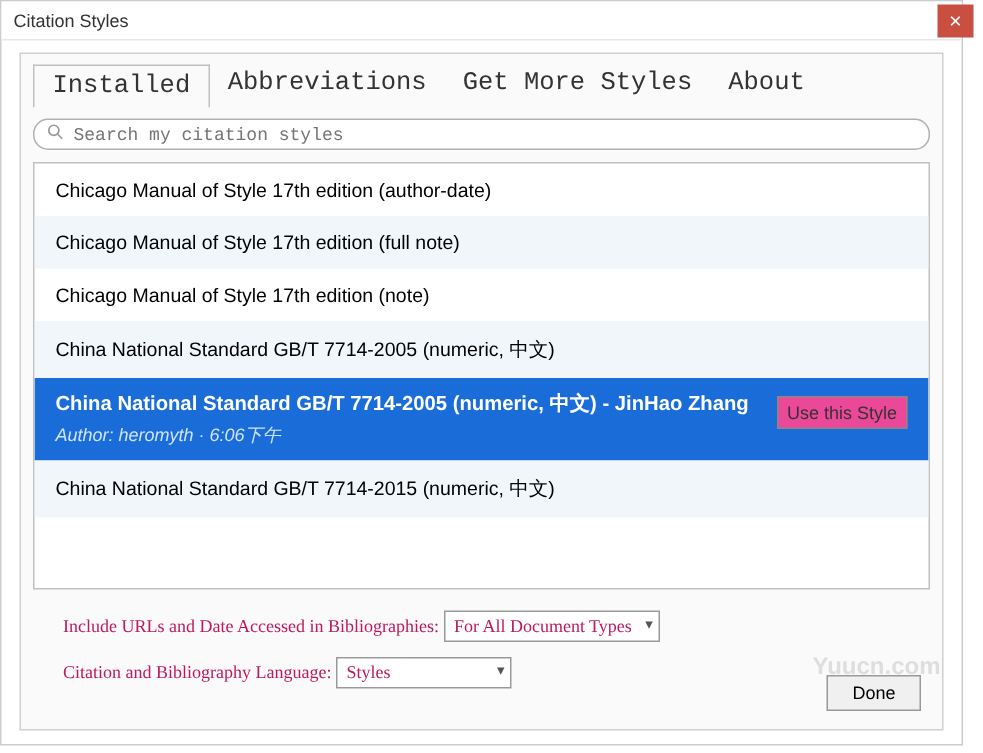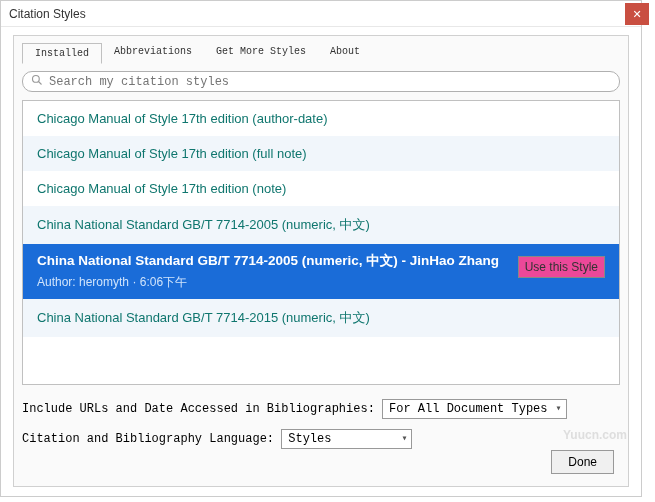--- a/index.html
+++ b/index.html
@@ -3,39 +3,39 @@
 <meta charset="utf-8">
 <style>
 * { box-sizing: border-box; margin: 0; padding: 0; }
 body { font-family: Arial, sans-serif; background: #fff; width: 655px; height: 502px; position: relative; }
 .window { width: 642px; height: 497px; border: 1px solid #ccc; background: #fff; position: relative; }
 .titlebar { height: 26px; display: flex; align-items: center; padding: 0 8px; background: #fff; border-bottom: 1px solid #e8e8e8; }
 .titlebar span.title { font-size: 12px; color: #333; }
 .close-btn { position: absolute; top: 2px; right: -8px; width: 24px; height: 22px; background: #c94f41; color: #fff; display: flex; align-items: center; justify-content: center; font-size: 11px; cursor: pointer; }
 .content-outer { padding: 8px 12px; }
 .content-inner { border: 1px solid #d0d0d0; background: #fafafa; padding: 6px 8px 12px 8px; height: 452px; position: relative; }
-.tabs { display: flex; font-family: "Courier New", monospace; font-size: 10px; margin-bottom: 8px; }
+.tabs { display: flex; font-family: "Courier New", monospace; font-size: 17px; margin-bottom: 8px; }
 .tab { padding: 4px 12px; cursor: pointer; color: #333; }
 .tab.active { border: 1px solid #c0c0c0; border-bottom: 1px solid #fafafa; background: #fafafa; position: relative; top: 1px; }
 .search-wrap { display: flex; align-items: center; border: 1px solid #b0b0b0; border-radius: 10px; background: #fff; padding: 2px 8px; margin-bottom: 8px; }
 .search-icon { color: #999; font-size: 13px; margin-right: 6px; }
 .search-input { border: none; outline: none; flex: 1; font-family: Liberation Mono, monospace; font-size: 12px; color: #999; background: transparent; }
 .list-container { border: 1px solid #c0c0c0; background: #fff; height: 285px; overflow-y: scroll; position: relative; }
-.list-item { padding: 10px 14px; font-size: 13px; color: #0f766e; cursor: pointer; }
+.list-item { padding: 10px 14px; font-size: 13px; color: #000000; cursor: pointer; }
 .list-item.alt { background: #f1f6fb; }
 .list-item.selected { background: #1a6cd8; color: #fff; padding: 8px 14px;}
 .list-item.selected .style-name { font-weight: bold; font-size: 13.5px; }
-.list-item.selected .meta { color: #cfe3fb; font-size: 12px; margin-top: 4px; }
+.list-item.selected .meta { color: #cfe3fb; font-size: 12px; margin-top: 4px; font-style: italic; }
 .use-btn { float: right; background: #ec4899; color: #333; border: 1px solid #888; padding: 3px 6px; font-size: 12px; cursor: pointer; margin-top: 4px; }
-.options { font-family: Liberation Mono, monospace; font-size: 12px; color: #000000; margin-top: 14px; }
+.options { font-family: Liberation Serif, serif; font-size: 12px; color: #be185d; margin-top: 14px; margin-left: 20px; }
 .options .row { margin-bottom: 10px; }
 .sel { display: inline-block; border: 1px solid #999; background: #fff; padding: 2px 18px 2px 6px; font-size: 12px; position: relative; cursor: pointer; }
 .sel::after { content: "▾"; position: absolute; right: 4px; top: 2px; font-size: 10px; color: #555; }
 .done-btn { position: absolute; bottom: 12px; right: 14px; border: 1px solid #999; background: #f0f0f0; padding: 4px 16px; font-family: Liberation Sans, sans-serif; font-size: 12px; cursor: pointer; }
-.watermark { position: absolute; bottom: 54px; right: 14px; font-size: 12px; color: #dedede; font-weight: bold; pointer-events: none; margin-left: 10px; }
+.watermark { position: absolute; bottom: 42px; right: 14px; font-size: 16px; color: #dedede; font-weight: bold; pointer-events: none; margin-left: 10px; }
 ::-webkit-scrollbar { width: 16px; }
 ::-webkit-scrollbar-track { background: #f0f0f0; }
 ::-webkit-scrollbar-thumb { background: #c8c8c8; border: 1px solid #b0b0b0; }
 </style>
 </head>
 <body>
 
 <div class="window">
   <div class="titlebar">
     <span class="title">Citation Styles</span>

